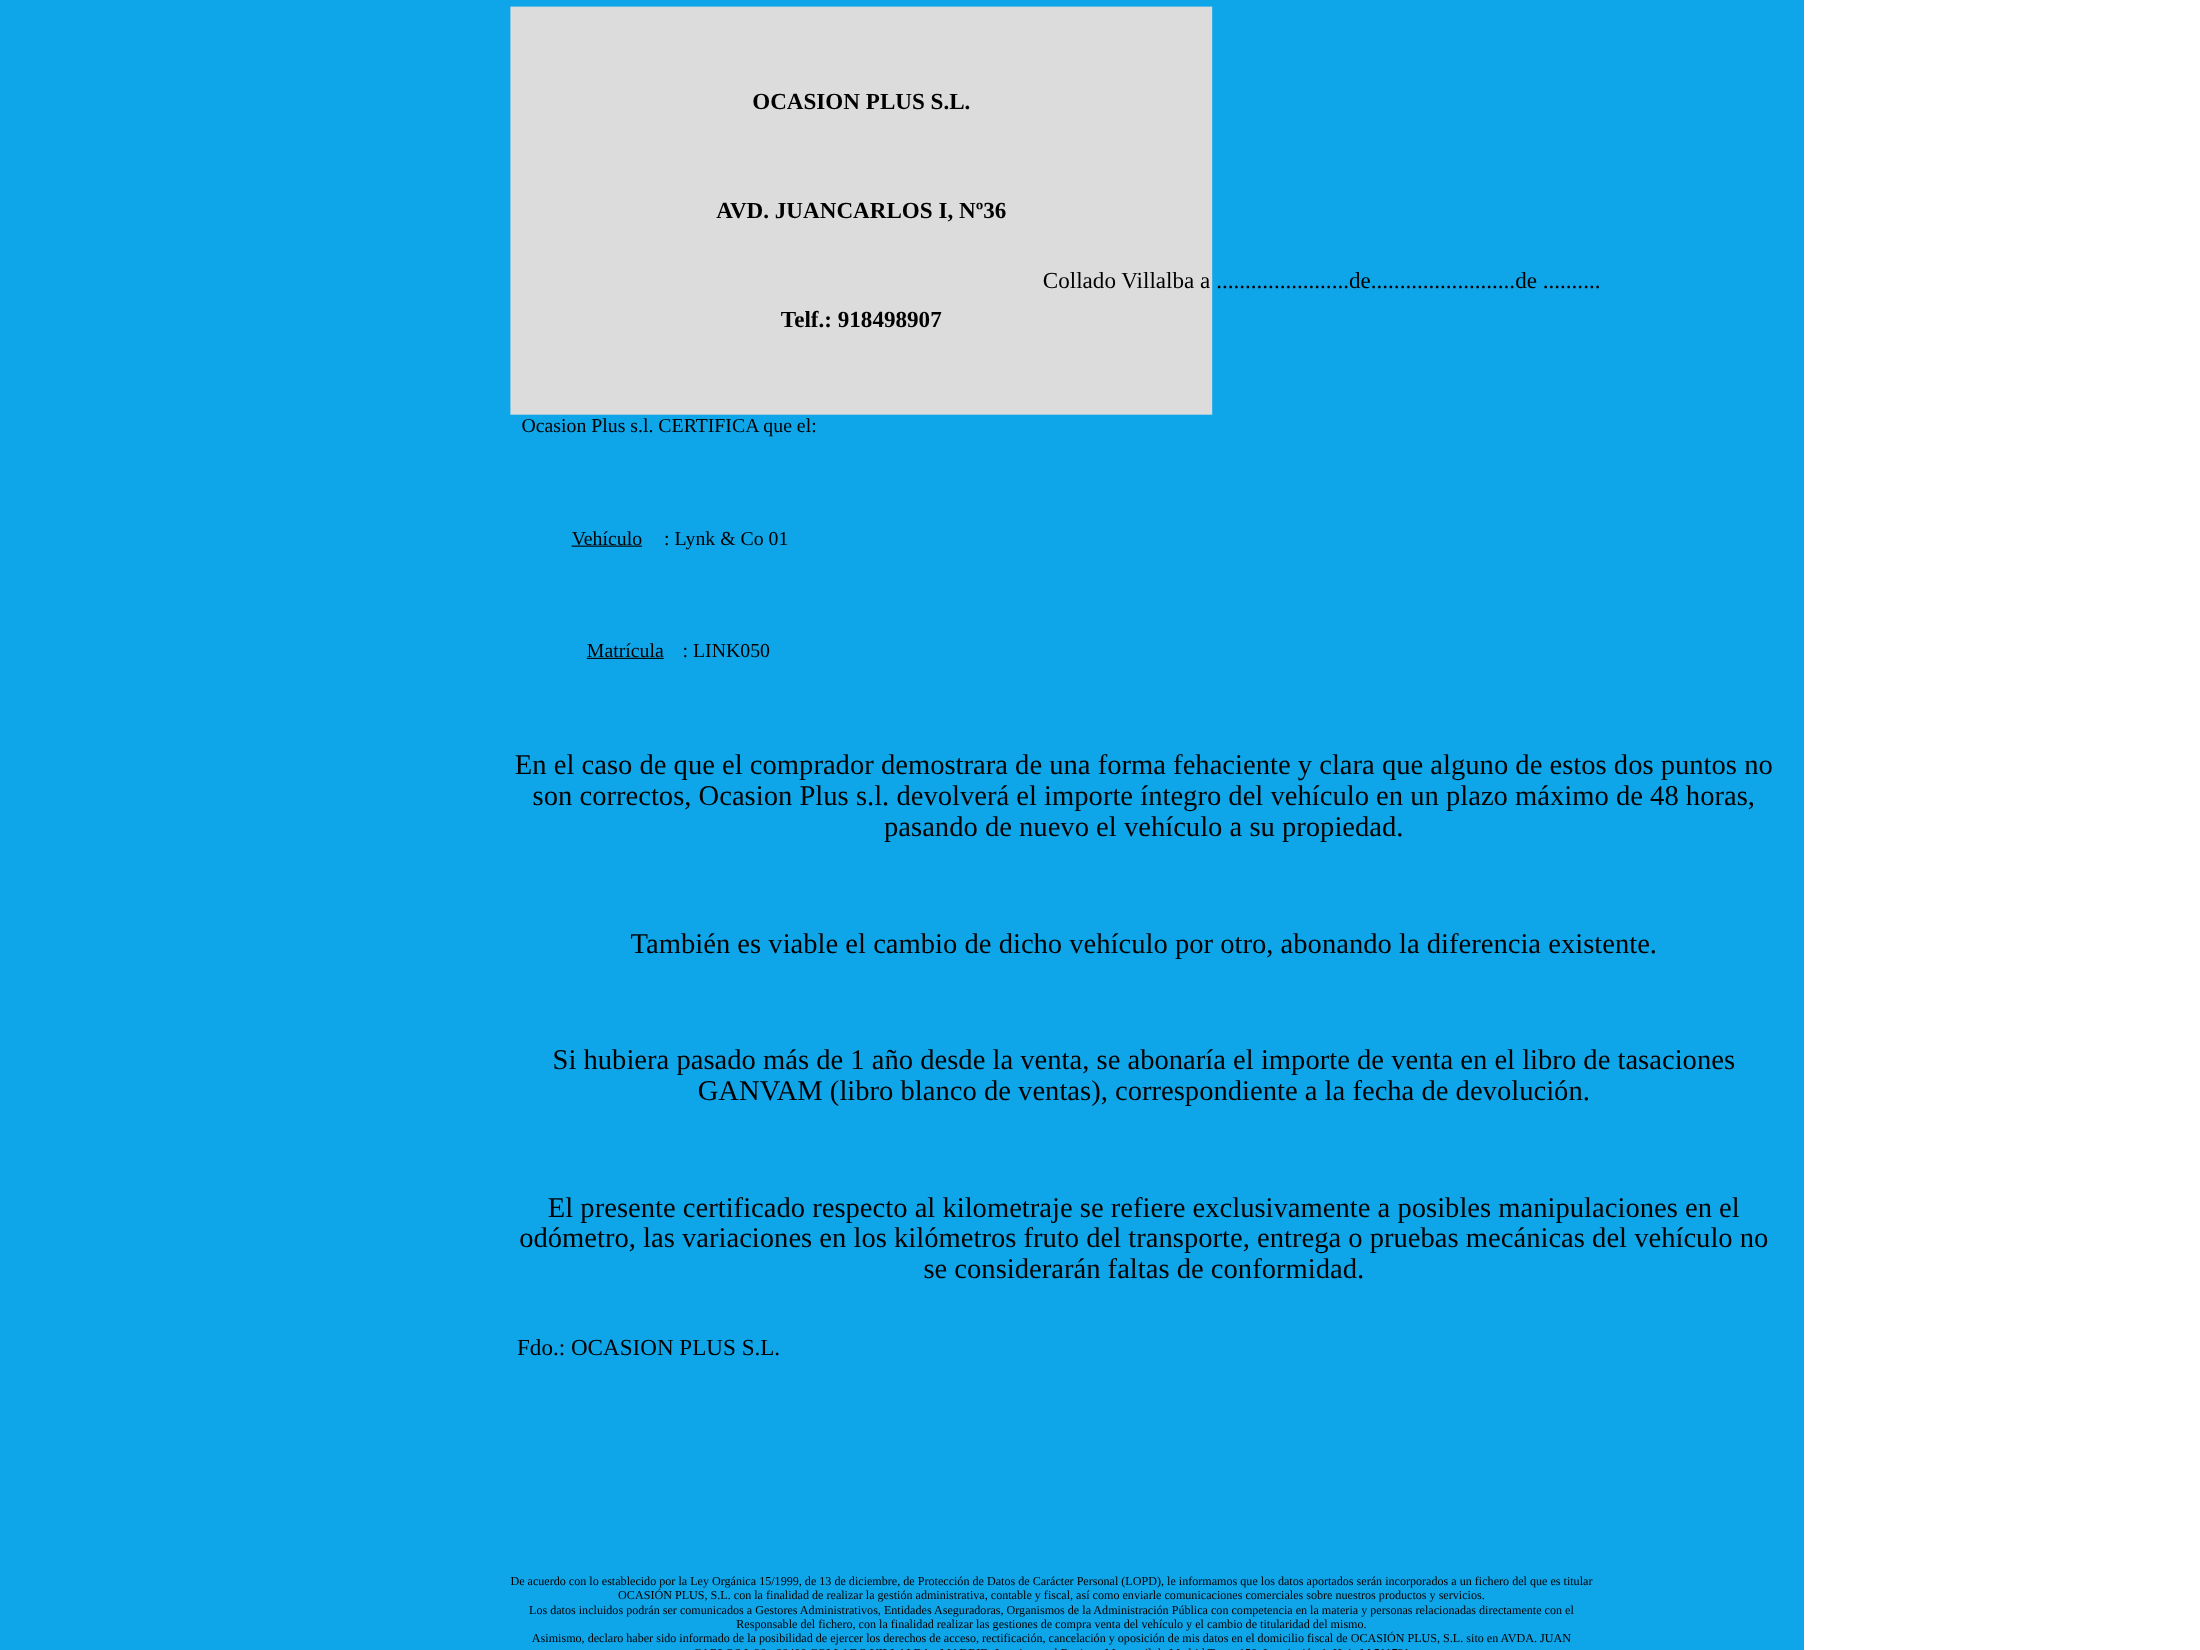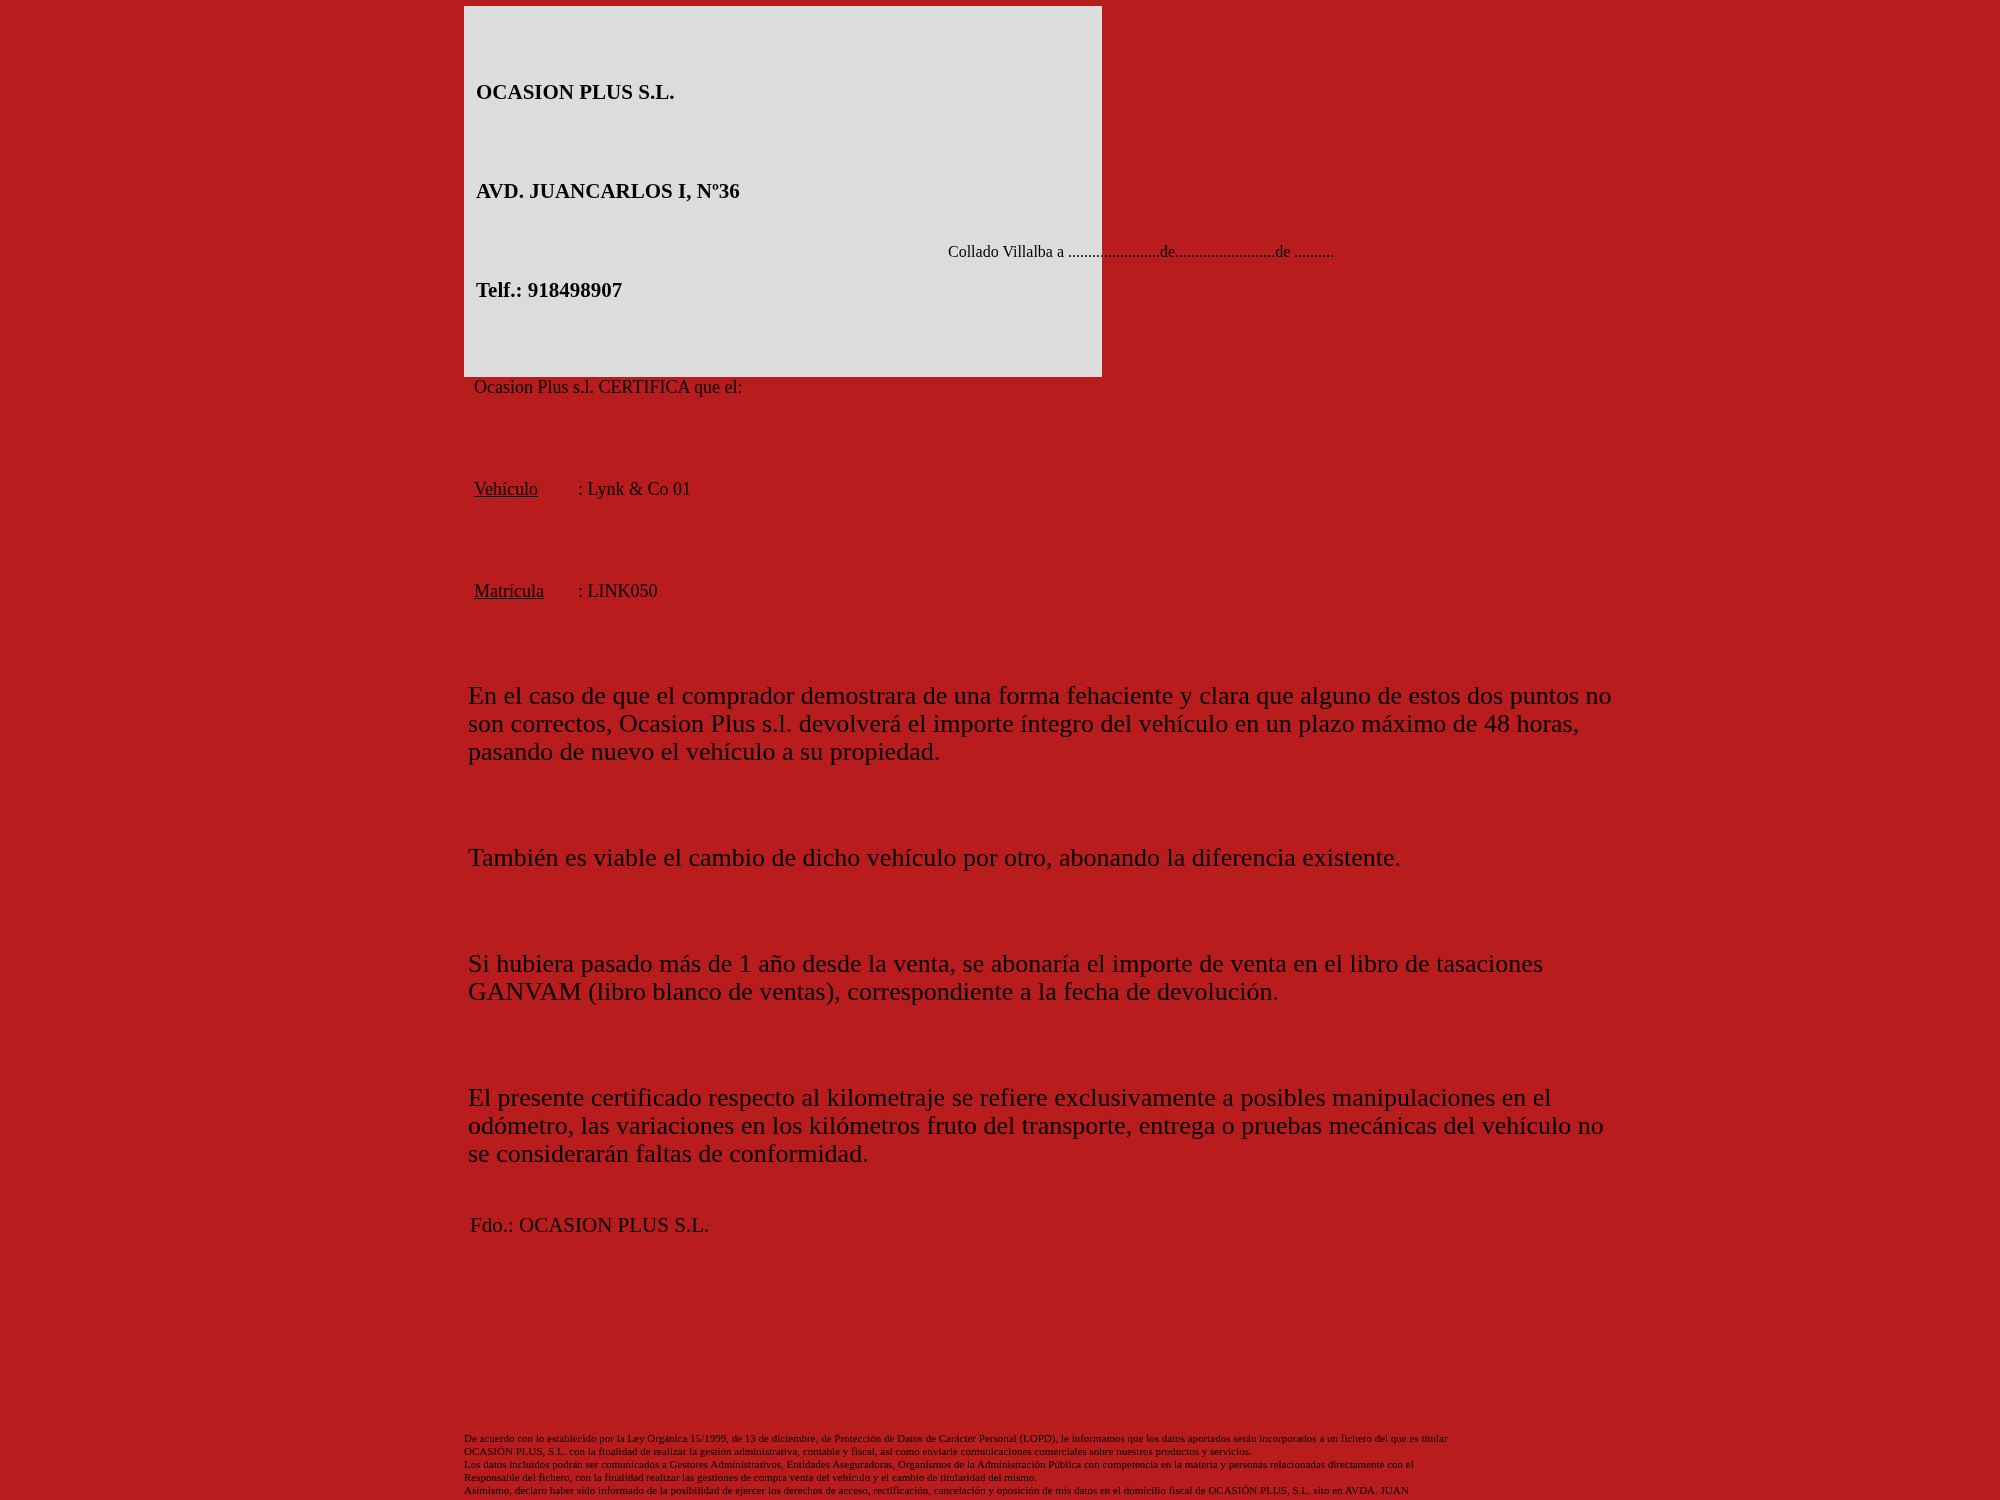--- a/index.html
+++ b/index.html
@@ -1,41 +1,42 @@
 <!DOCTYPE html>
 <html><head>
 <meta charset="utf-8">
 <style>
   html, body { margin: 0; padding: 0; background: #ffffff; }
   .page {
     position: relative;
-    width: 2000px;
+    width: 1640px;
     height: 1500px;
-    background: #b91c1c;
+    background: #0ea5e9;
     color: #000000;
     font-family: "Liberation Serif", "DejaVu Serif", serif;
     overflow: hidden;
+    text-align: center;
   }
   .header-box {
     position: absolute;
     left: 464px;
     top: 6px;
     width: 614px;
     padding: 4px 12px;
     background: #dcdcdc;
     font-weight: bold;
     font-size: 21px;
     line-height: 33px;
     white-space: pre;
   }
   .date-line {
     position: absolute;
     left: 948px;
     top: 243px;
-    font-size: 16px;
+    font-size: 21px;
     white-space: pre;
   }
   .certify {
     position: absolute;
     left: 474px;
     top: 302px;
     font-size: 18px;
     line-height: 34px;
     white-space: pre;
   }

